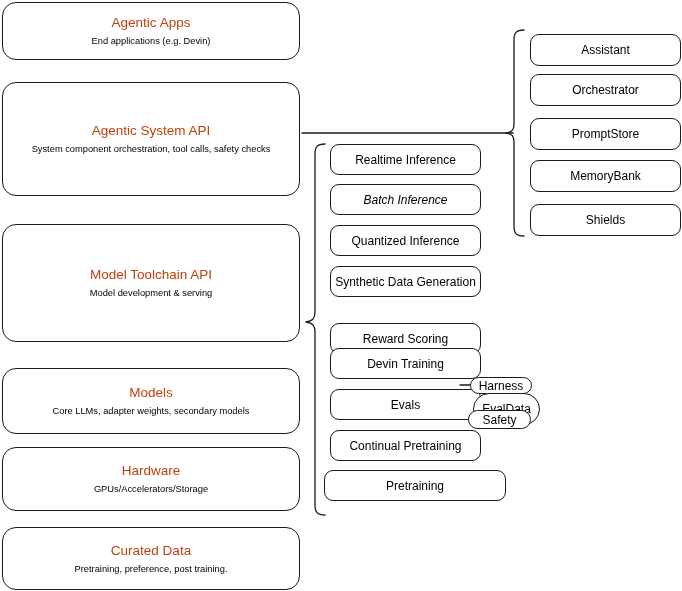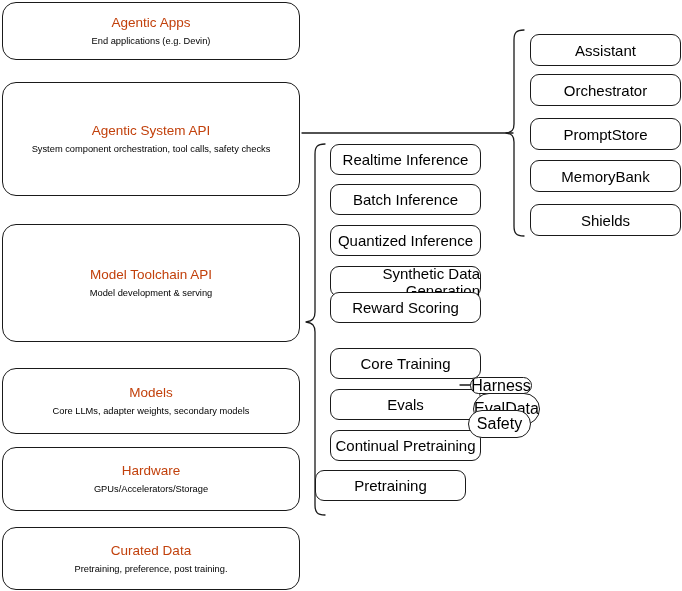--- a/index.html
+++ b/index.html
@@ -42,36 +42,35 @@
     position: absolute;
     box-sizing: border-box;
     border: 1.3px solid #1a1a1a;
     border-radius: 9px;
     background: #ffffff;
     display: flex;
     align-items: center;
     justify-content: center;
   }
   .pill-box .label {
-    font-size: 15px;
+    font-size: 12px;
     color: #000000;
-    text-align: right;
   }
   .tag {
     position: absolute;
     box-sizing: border-box;
     border: 1.3px solid #1a1a1a;
     border-radius: 999px;
     background: #ffffff;
     display: flex;
     align-items: center;
     justify-content: center;
   }
   .tag .label {
-    font-size: 16px;
+    font-size: 12px;
     color: #000000;
   }
   .svg-layer {
     position: absolute;
     left: 0;
     top: 0;
     width: 682px;
     height: 591px;
     pointer-events: none;
   }
@@ -133,52 +132,52 @@
   </div>
 
   <div class="box" style="left:2px; top:527px; width:298px; height:63px;">
     <div class="title">Curated Data</div>
     <div class="subtitle">Pretraining, preference, post training.</div>
   </div>
 
   <div class="pill-box" style="left:330px; top:144px; width:151px; height:31px;">
     <span class="label">Realtime Inference</span>
   </div>
-  <div class="pill-box" style="left:330px; top:184px; width:151px; height:31px;">
+  <div class="pill-box" style="left:330px; top:184px; width:151px; height:31px;font-style:italic;">
     <span class="label">Batch Inference</span>
   </div>
   <div class="pill-box" style="left:330px; top:225px; width:151px; height:31px;">
     <span class="label">Quantized Inference</span>
   </div>
   <div class="pill-box" style="left:330px; top:266px; width:151px; height:31px;">
     <span class="label">Synthetic Data Generation</span>
   </div>
-  <div class="pill-box" style="left:330px; top:292px; width:151px; height:31px;">
+  <div class="pill-box" style="left:330px; top:323px; width:151px; height:31px;">
     <span class="label">Reward Scoring</span>
   </div>
   <div class="pill-box" style="left:330px; top:348px; width:151px; height:31px;">
-    <span class="label">Core Training</span>
+    <span class="label">Devin Training</span>
   </div>
   <div class="pill-box" style="left:330px; top:389px; width:151px; height:31px;">
     <span class="label">Evals</span>
   </div>
   <div class="pill-box" style="left:330px; top:430px; width:151px; height:31px;">
     <span class="label">Continual Pretraining</span>
   </div>
-  <div class="pill-box" style="left:315px; top:470px; width:151px; height:31px;">
+  <div class="pill-box" style="left:324px; top:470px; width:182px; height:31px;">
     <span class="label">Pretraining</span>
   </div>
 
   <div class="tag" style="left:470px; top:377px; width:62px; height:17px;">
     <span class="label">Harness</span>
   </div>
   <div class="tag" style="left:473px; top:393px; width:67px; height:32px;">
     <span class="label">EvalData</span>
   </div>
-  <div class="tag" style="left:468px; top:410px; width:63px; height:28px;">
+  <div class="tag" style="left:468px; top:410px; width:63px; height:19px;">
     <span class="label">Safety</span>
   </div>
 
   <div class="pill-box" style="left:530px; top:34px; width:151px; height:32px;">
     <span class="label">Assistant</span>
   </div>
   <div class="pill-box" style="left:530px; top:74px; width:151px; height:32px;">
     <span class="label">Orchestrator</span>
   </div>
   <div class="pill-box" style="left:530px; top:118px; width:151px; height:32px;">

